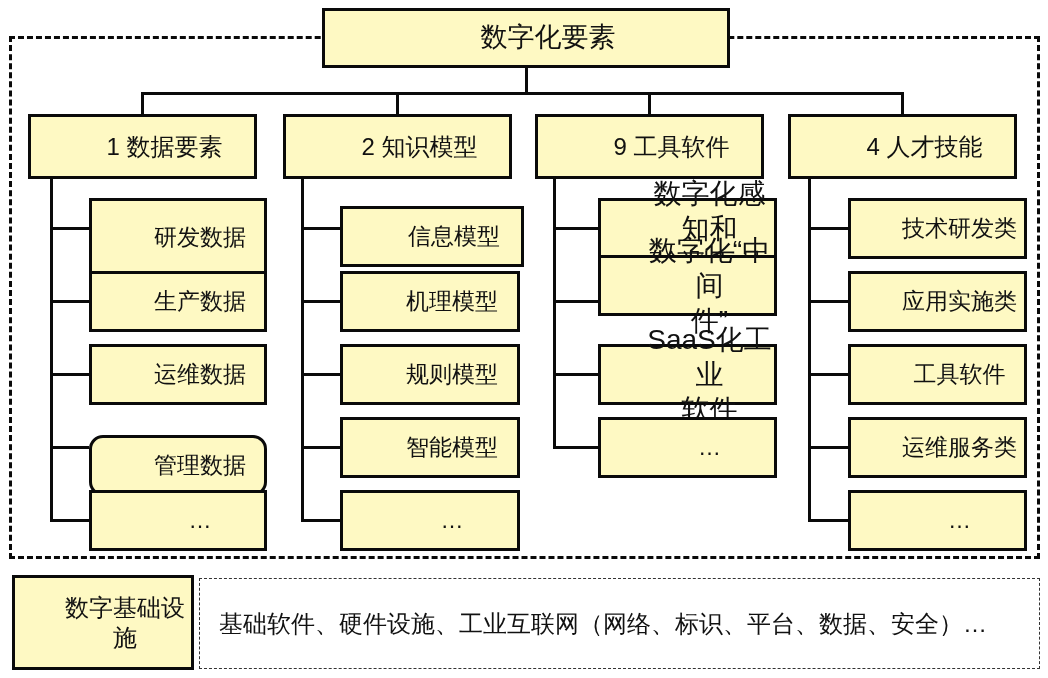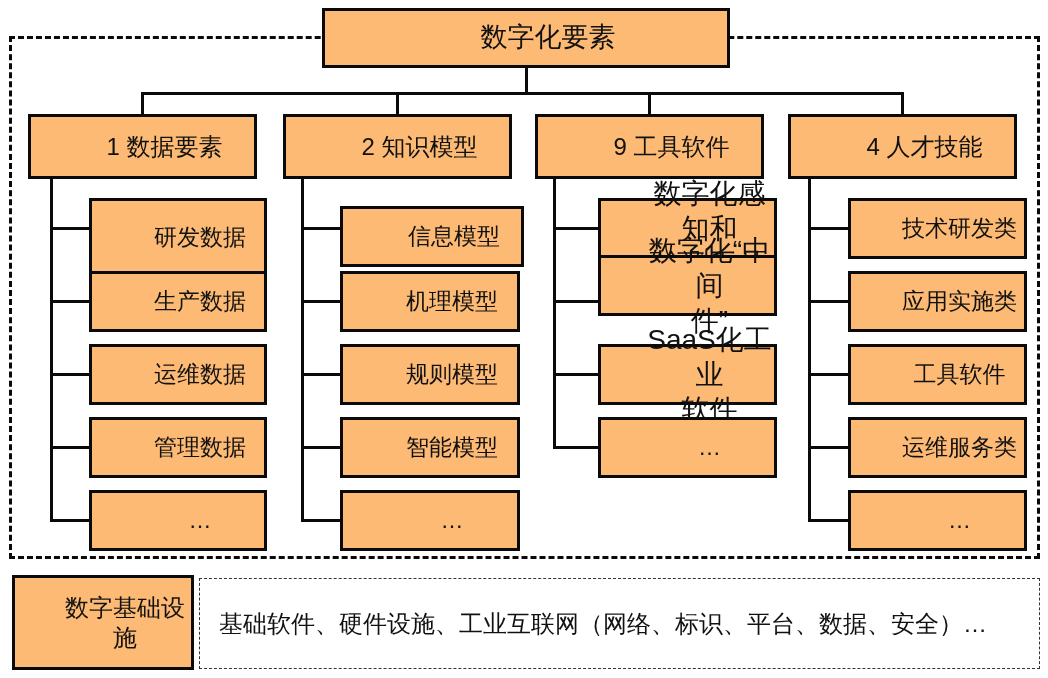--- a/index.html
+++ b/index.html
@@ -12,21 +12,21 @@
     width: 1048px;
     height: 678px;
     background: #ffffff;
     font-family: "Liberation Sans", "DejaVu Sans", sans-serif;
     color: #111111;
     overflow: hidden;
   }
   .box {
     position: absolute;
     box-sizing: border-box;
-    background: #fdba74;
+    background: #fef9c3;
     border: 3px solid #0a0a0a;
     display: flex;
     align-items: center;
     justify-content: center;
     text-align: center;
     line-height: 1.25;
     white-space: pre-line;
     padding-left: 44px;
   }
   .title-box   { font-size: 27px; }
@@ -114,21 +114,21 @@
   <div class="box header-box" style="left:788px; top:114px; width:229px; height:65px;">
     <span>4 人才技能</span>
   </div>
 
   <div class="box child-box" style="left:89px; top:198px; width:178px; height:78px;">
     <span>研发数据</span></div>
   <div class="box child-box" style="left:89px; top:271px; width:178px; height:61px;">
     <span>生产数据</span></div>
   <div class="box child-box" style="left:89px; top:344px; width:178px; height:61px;text-align:center;">
     <span>运维数据</span></div>
-  <div class="box child-box" style="left:89px; top:417px; width:178px; height:61px;">
+  <div class="box child-box" style="left:89px; top:435px; width:178px; height:61px;border-radius:14px;">
     <span>管理数据</span></div>
   <div class="box child-box" style="left:89px; top:490px; width:178px; height:61px;">
     <span>…</span></div>
 
   <div class="box child-box" style="left:340px; top:206px; width:184px; height:61px;">
     <span>信息模型</span></div>
   <div class="box child-box" style="left:340px; top:271px; width:180px; height:61px;">
     <span>机理模型</span></div>
   <div class="box child-box" style="left:340px; top:417px; width:180px; height:61px;">
     <span>智能模型</span></div>

